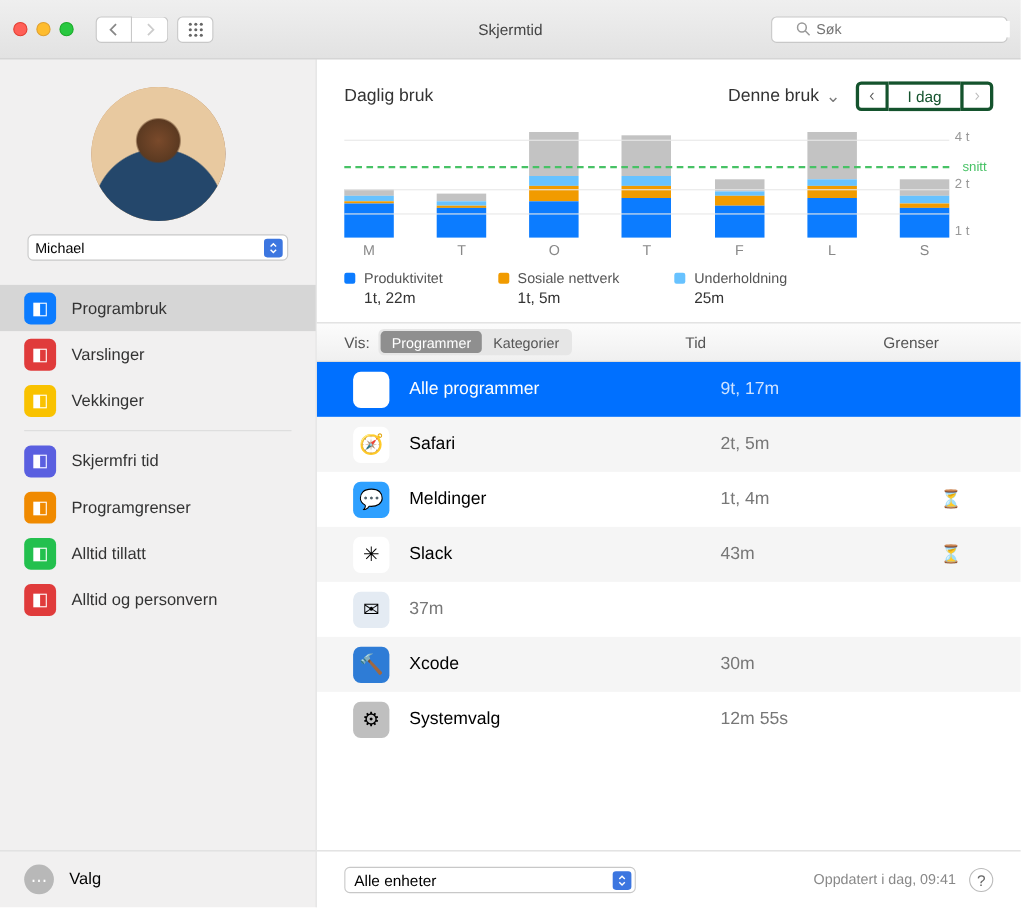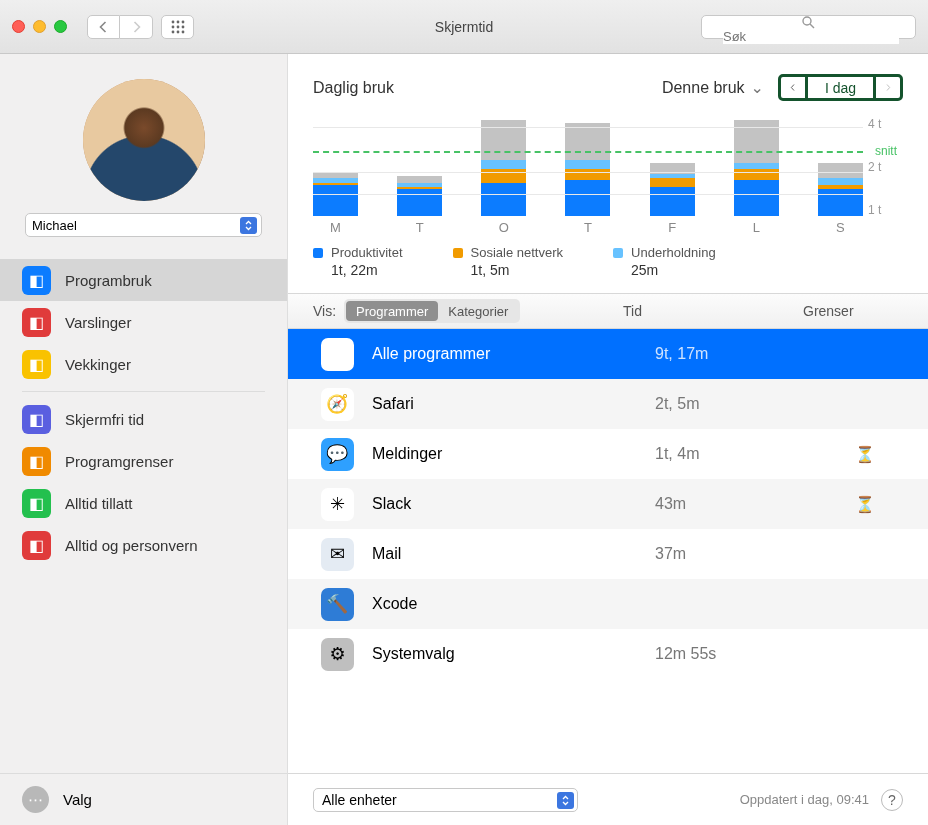--- a/index.html
+++ b/index.html
@@ -8,21 +8,21 @@
     
     .titlebar { height: 54px; background: linear-gradient(#efefef,#e2e2e2); border-bottom: 1px solid #c8c8c8; display:flex; align-items:center; padding: 0 12px; position:relative; }
     .traffic { display:flex; gap:8px; }
     .dot { width:13px; height:13px; border-radius:50%; }
     .dot.red{background:#ff5f57;border:1px solid #e33e32;} .dot.yellow{background:#febc2e;border:1px solid #e0a02e;} .dot.green{background:#28c840;border:1px solid #1aab29;}
     .navbtns{display:flex;gap:0;margin-left:20px;}
     .navbtn{width:33px;height:24px;background:#fff;border:1px solid #c8c8c8;display:flex;align-items:center;justify-content:center;color:#8e8e8e;}
     .navbtn:first-child{border-radius:5px 0 0 5px;} .navbtn:last-child{border-radius:0 5px 5px 0;border-left:none;}
     .gridbtn{width:33px;height:24px;background:#fff;border:1px solid #c8c8c8;border-radius:5px;margin-left:8px;display:flex;align-items:center;justify-content:center;}
     .tbtitle{position:absolute;left:50%;transform:translateX(-50%);font-size:14px;color:#444;}
-    .searchbox{margin-left:auto;height:24px;width:215px;background:#fff;border:1px solid #c8c8c8;border-radius:5px;display:flex;align-items:center;padding:0 6px;color:#888;flex-direction:column;}
+    .searchbox{margin-left:auto;height:24px;width:215px;background:#fff;border:1px solid #c8c8c8;border-radius:5px;display:flex;align-items:center;padding:0 22px;color:#888;}
     .searchbox svg{flex:none;}
     .searchbox input{border:none;outline:none;font-size:13px;margin-left:5px;color:#555;flex:1;}
 
     
     .main{display:flex;height:calc(100% - 54px);}
     .sidebar{width:288px;background:#f1f0f0;border-right:1px solid #dedede;display:flex;flex-direction:column;}
     .content{flex:1;display:flex;flex-direction:column;background:#fff;}
 
     
     .avatar{width:122px;height:122px;border-radius:50%;margin:25px auto 12px;background:linear-gradient(135deg,#d4a373,#8b5e3c);position:relative;overflow:hidden;}
@@ -349,27 +349,27 @@
           <div class="applim">⏳</div>
         </div>
         <div class="trow">
           <div class="appicon" style="background: rgb(255, 255, 255);">✳</div>
           <div class="appname">Slack</div>
           <div class="apptime">43m</div>
           <div class="applim">⏳</div>
         </div>
         <div class="trow">
           <div class="appicon" style="background: rgb(228, 235, 243);">✉</div>
-          <div class="appname">Mail</div>
           <div class="apptime">37m</div>
           <div class="applim"></div>
         </div>
         <div class="trow">
           <div class="appicon" style="background: rgb(46, 124, 214);">🔨</div>
           <div class="appname">Xcode</div>
+          <div class="apptime">30m</div>
           <div class="applim"></div>
         </div>
         <div class="trow">
           <div class="appicon" style="background: rgb(191, 191, 191);">⚙</div>
           <div class="appname">Systemvalg</div>
           <div class="apptime">12m 55s</div>
           <div class="applim"></div>
         </div>
       </div>
 

